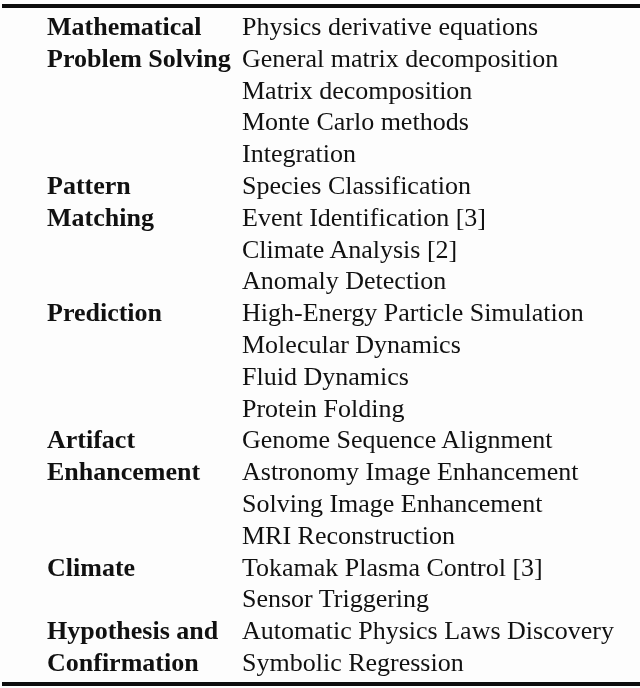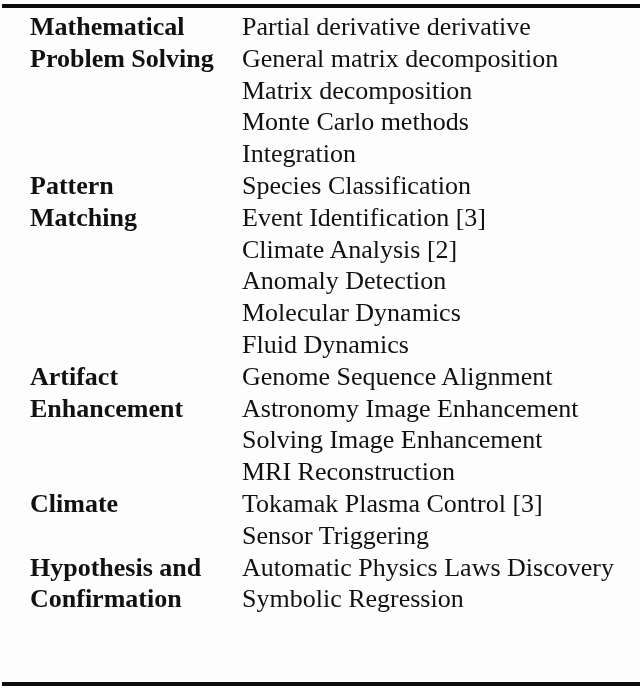--- a/index.html
+++ b/index.html
@@ -37,37 +37,37 @@
   }
   .row {
     display: flex;
     font-size: 26px;
     line-height: 31.8px;
     white-space: nowrap;
   }
   .cell.category {
     box-sizing: border-box;
     width: 242px;
-    padding-left: 30px;
+    padding-left: 47px;
     font-weight: bold;
     flex: 0 0 auto;
   }
   .cell.task {
     flex: 1 1 auto;
   }
 </style>
 </head>
 <body>
 
 <div class="paper">
   <div class="rule top"></div>
   <div class="tbody" id="tbody">
   <div class="row">
     <div class="cell category">Mathematical</div>
-    <div class="cell task">Partial derivative derivative</div>
+    <div class="cell task">Physics derivative equations</div>
   </div>
 
   <div class="row">
     <div class="cell category">Problem Solving</div>
     <div class="cell task">General matrix decomposition</div>
   </div>
 
   <div class="row">
     <div class="cell category"></div>
     <div class="cell task">Matrix decomposition</div>
@@ -96,31 +96,39 @@
   <div class="row">
     <div class="cell category"></div>
     <div class="cell task">Climate Analysis [2]</div>
   </div>
 
   <div class="row">
     <div class="cell category"></div>
     <div class="cell task">Anomaly Detection</div>
   </div>
 
+  <div class="row">
+    <div class="cell category">Prediction</div>
+    <div class="cell task">High-Energy Particle Simulation</div>
+  </div>
 
   <div class="row">
     <div class="cell category"></div>
     <div class="cell task">Molecular Dynamics</div>
   </div>
 
   <div class="row">
     <div class="cell category"></div>
     <div class="cell task">Fluid Dynamics</div>
   </div>
 
+  <div class="row">
+    <div class="cell category"></div>
+    <div class="cell task">Protein Folding</div>
+  </div>
 
   <div class="row">
     <div class="cell category">Artifact</div>
     <div class="cell task">Genome Sequence Alignment</div>
   </div>
 
   <div class="row">
     <div class="cell category">Enhancement</div>
     <div class="cell task">Astronomy Image Enhancement</div>
   </div>

